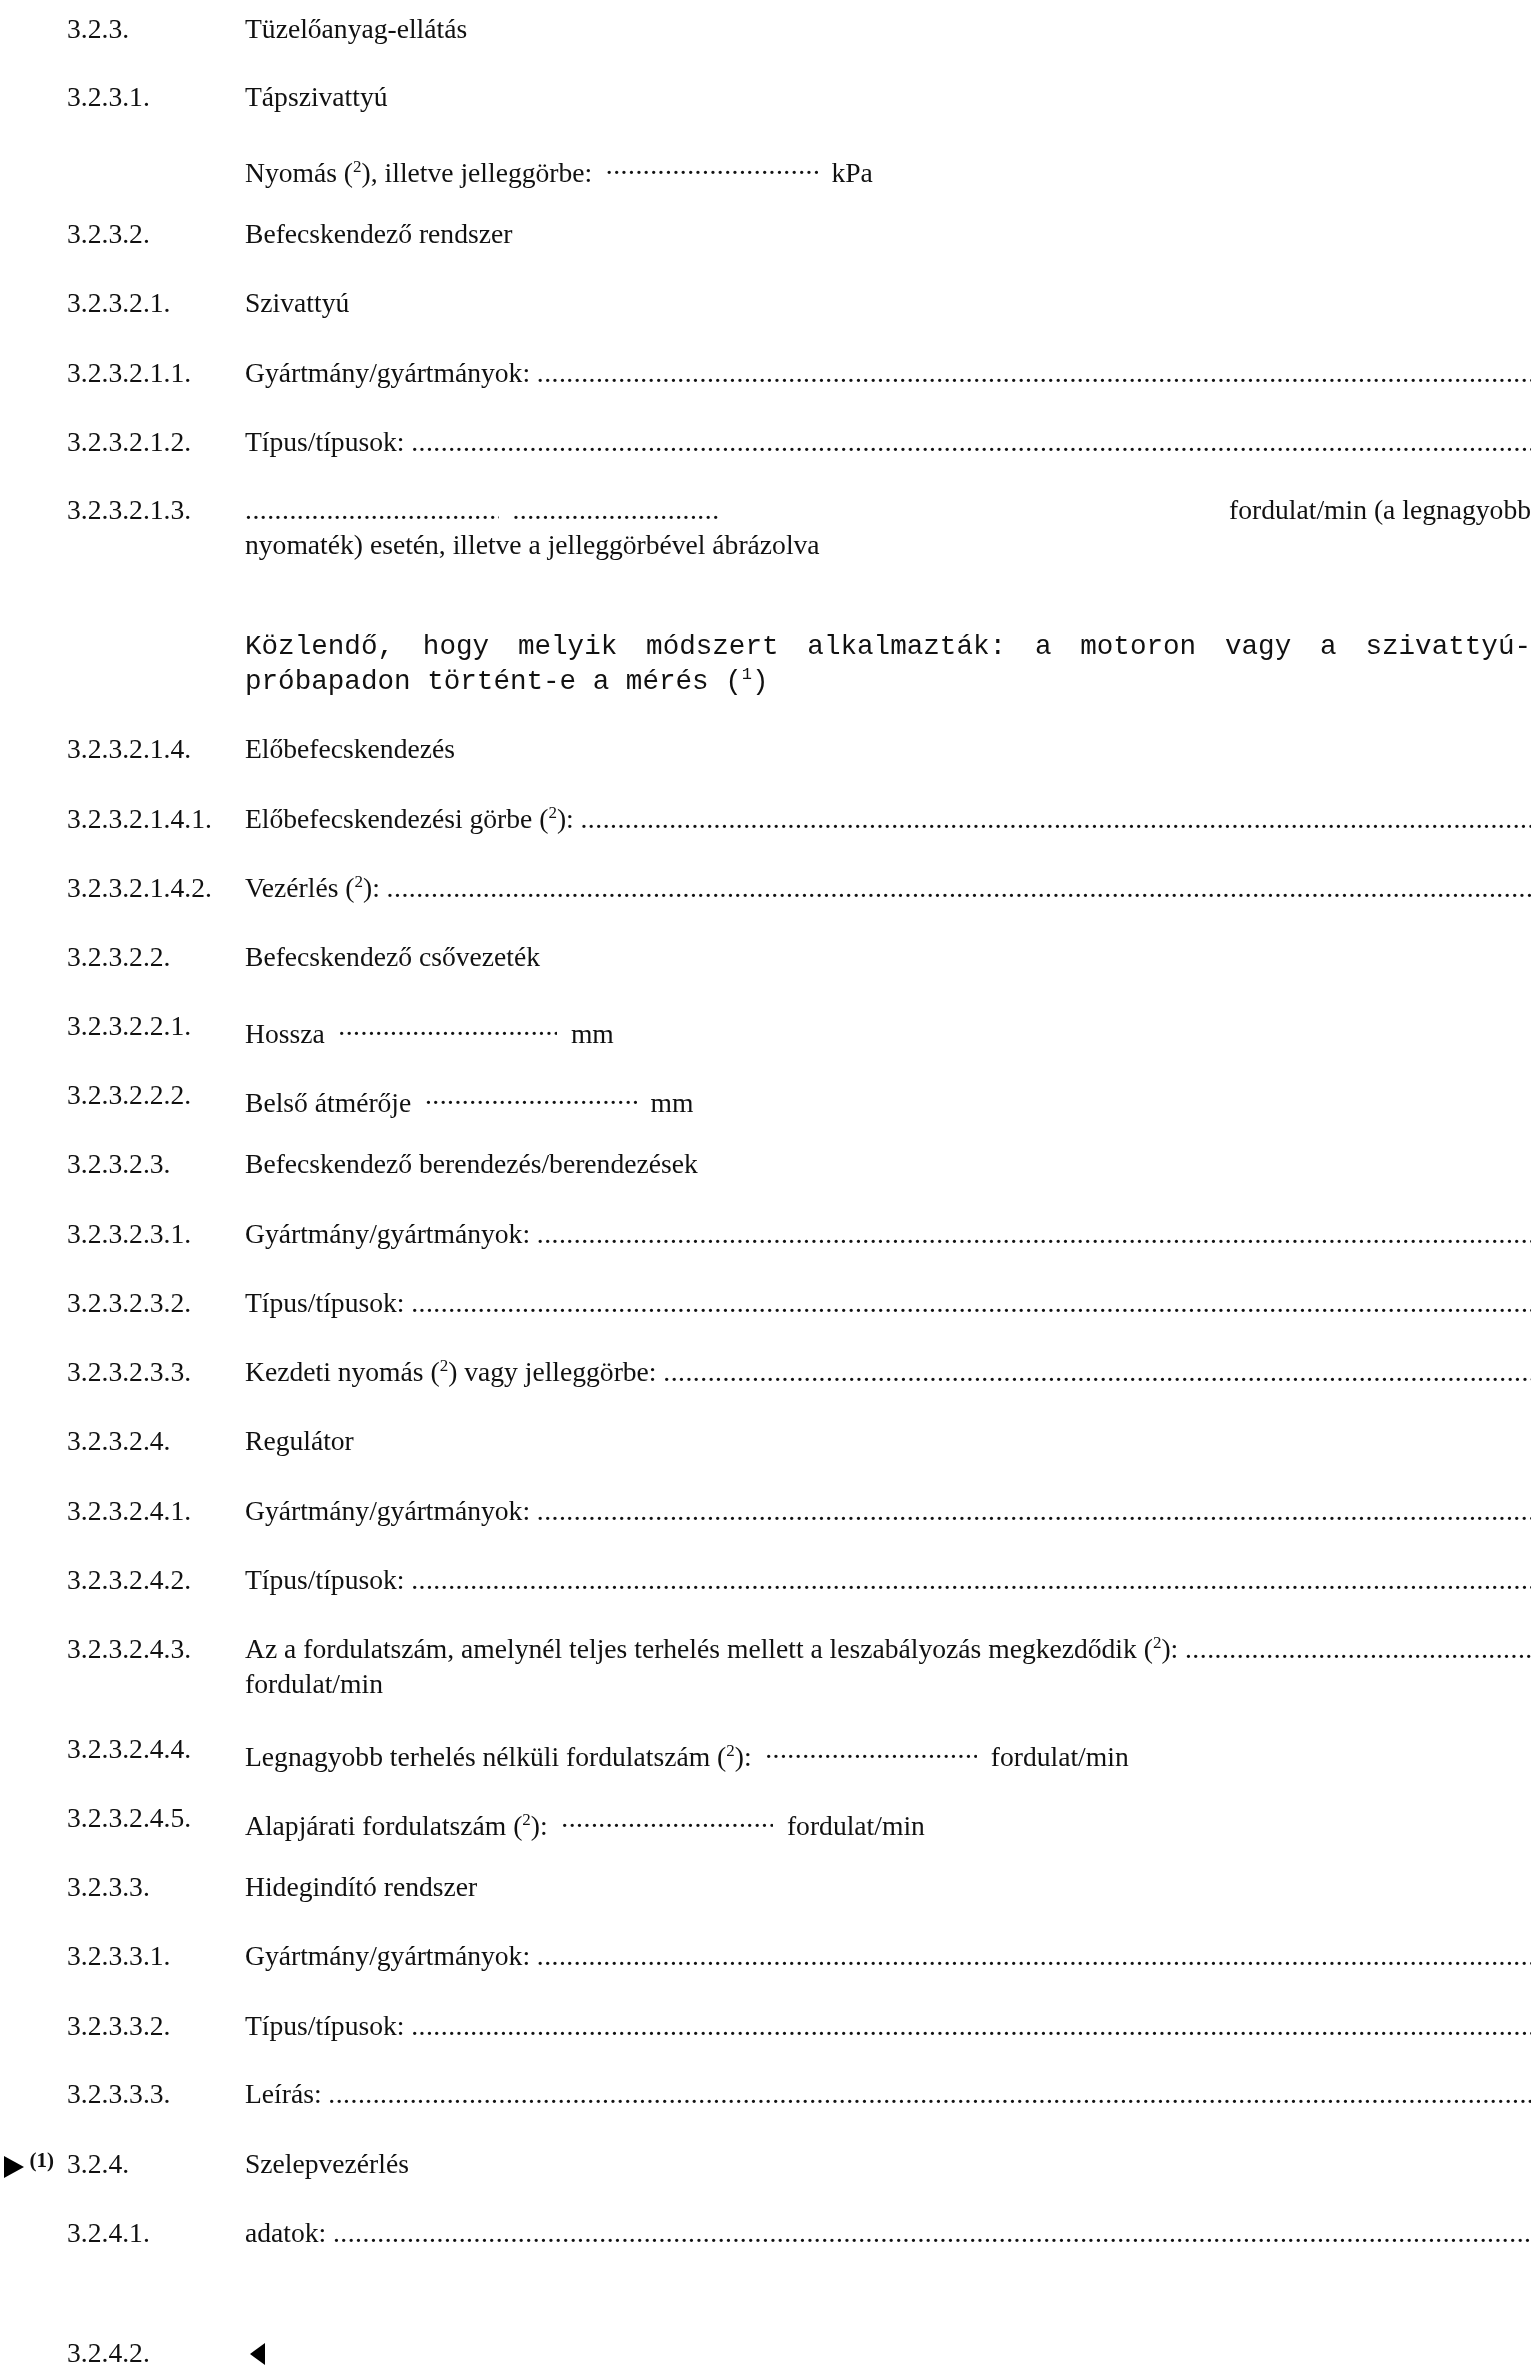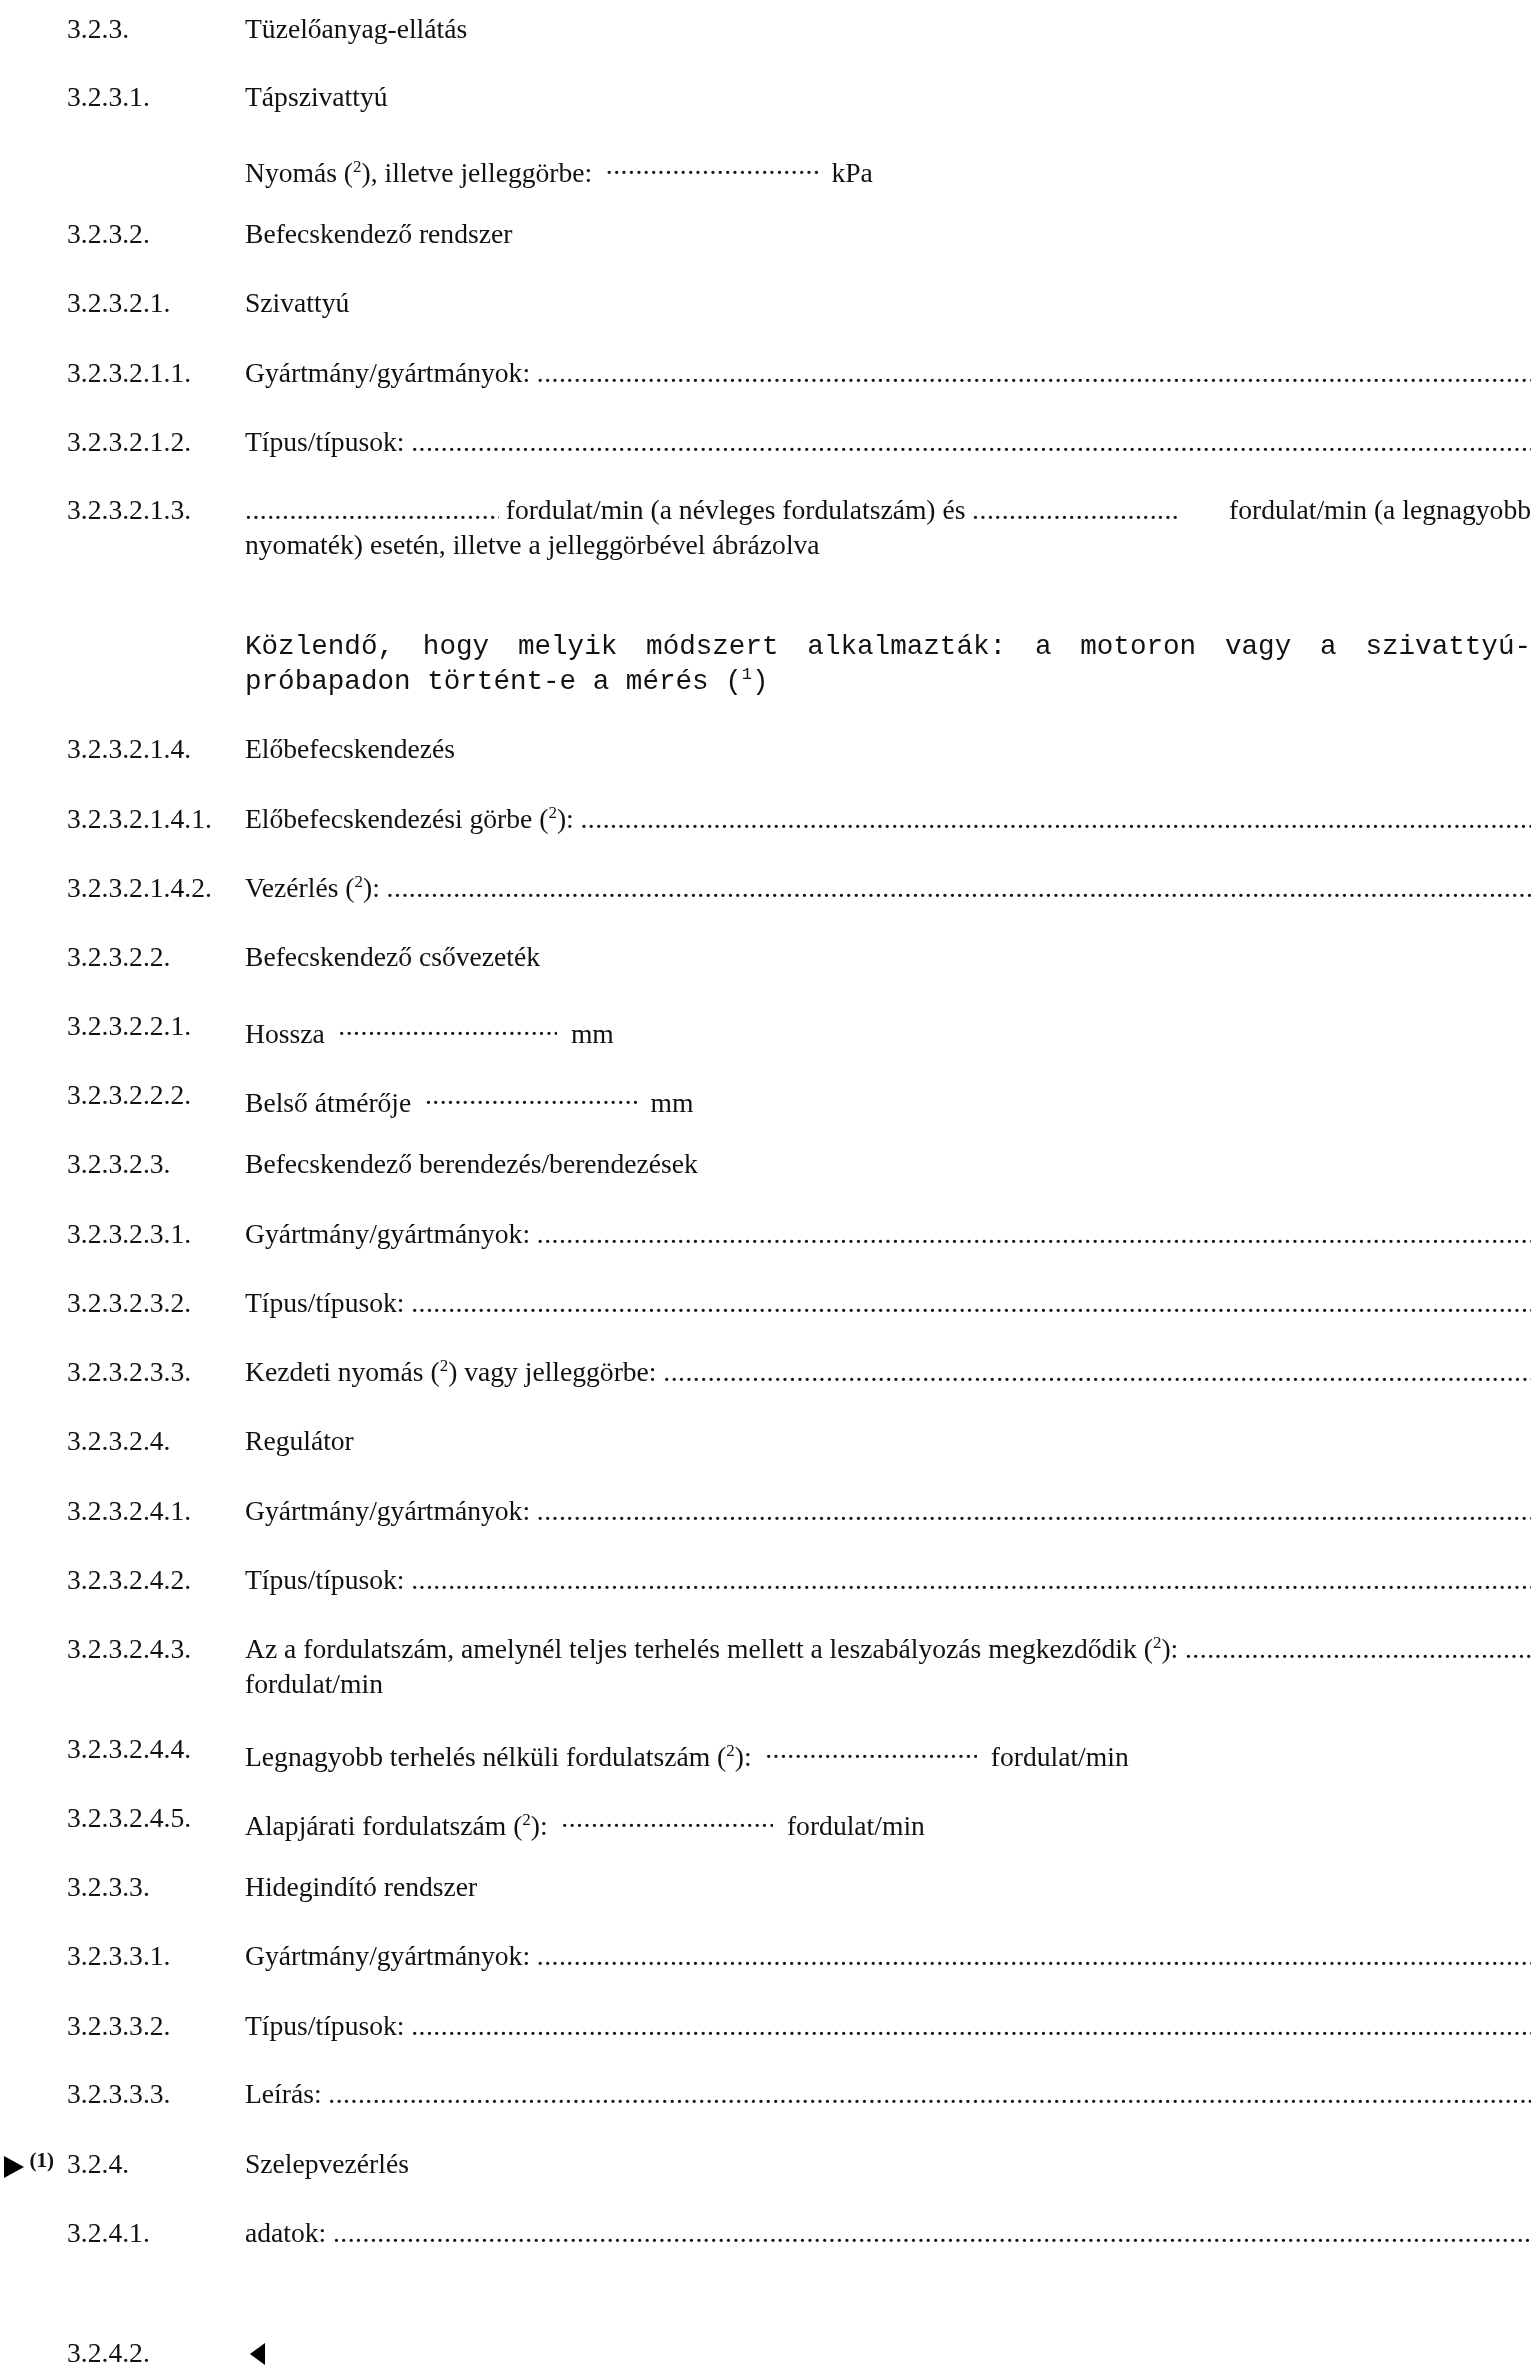--- a/index.html
+++ b/index.html
@@ -69,21 +69,20 @@
     <span>Típus/típusok:</span>
     <span class="dots"></span>
   </div>
 </div>
 
 <div class="row" style="top:492px">
   <span class="num">3.2.3.2.1.3.</span>
   <div class="txt">
     <div class="line">
       <span class="fixdots" style="width:254px;margin-right:6.7px"></span>
-      <span>fordulat/min (a névleges fordulatszám) és</span>
       <span class="fixdots" style="width:209px;margin:0 6.7px"></span>
       <span style="flex:1;text-align:right">fordulat/min (a legnagyobb</span>
     </div>
     <div class="line">
       <span>nyomaték) esetén, illetve a jelleggörbével ábrázolva</span>
     </div>
   </div>
 </div>
 
 <div class="row" style="top:629px">

